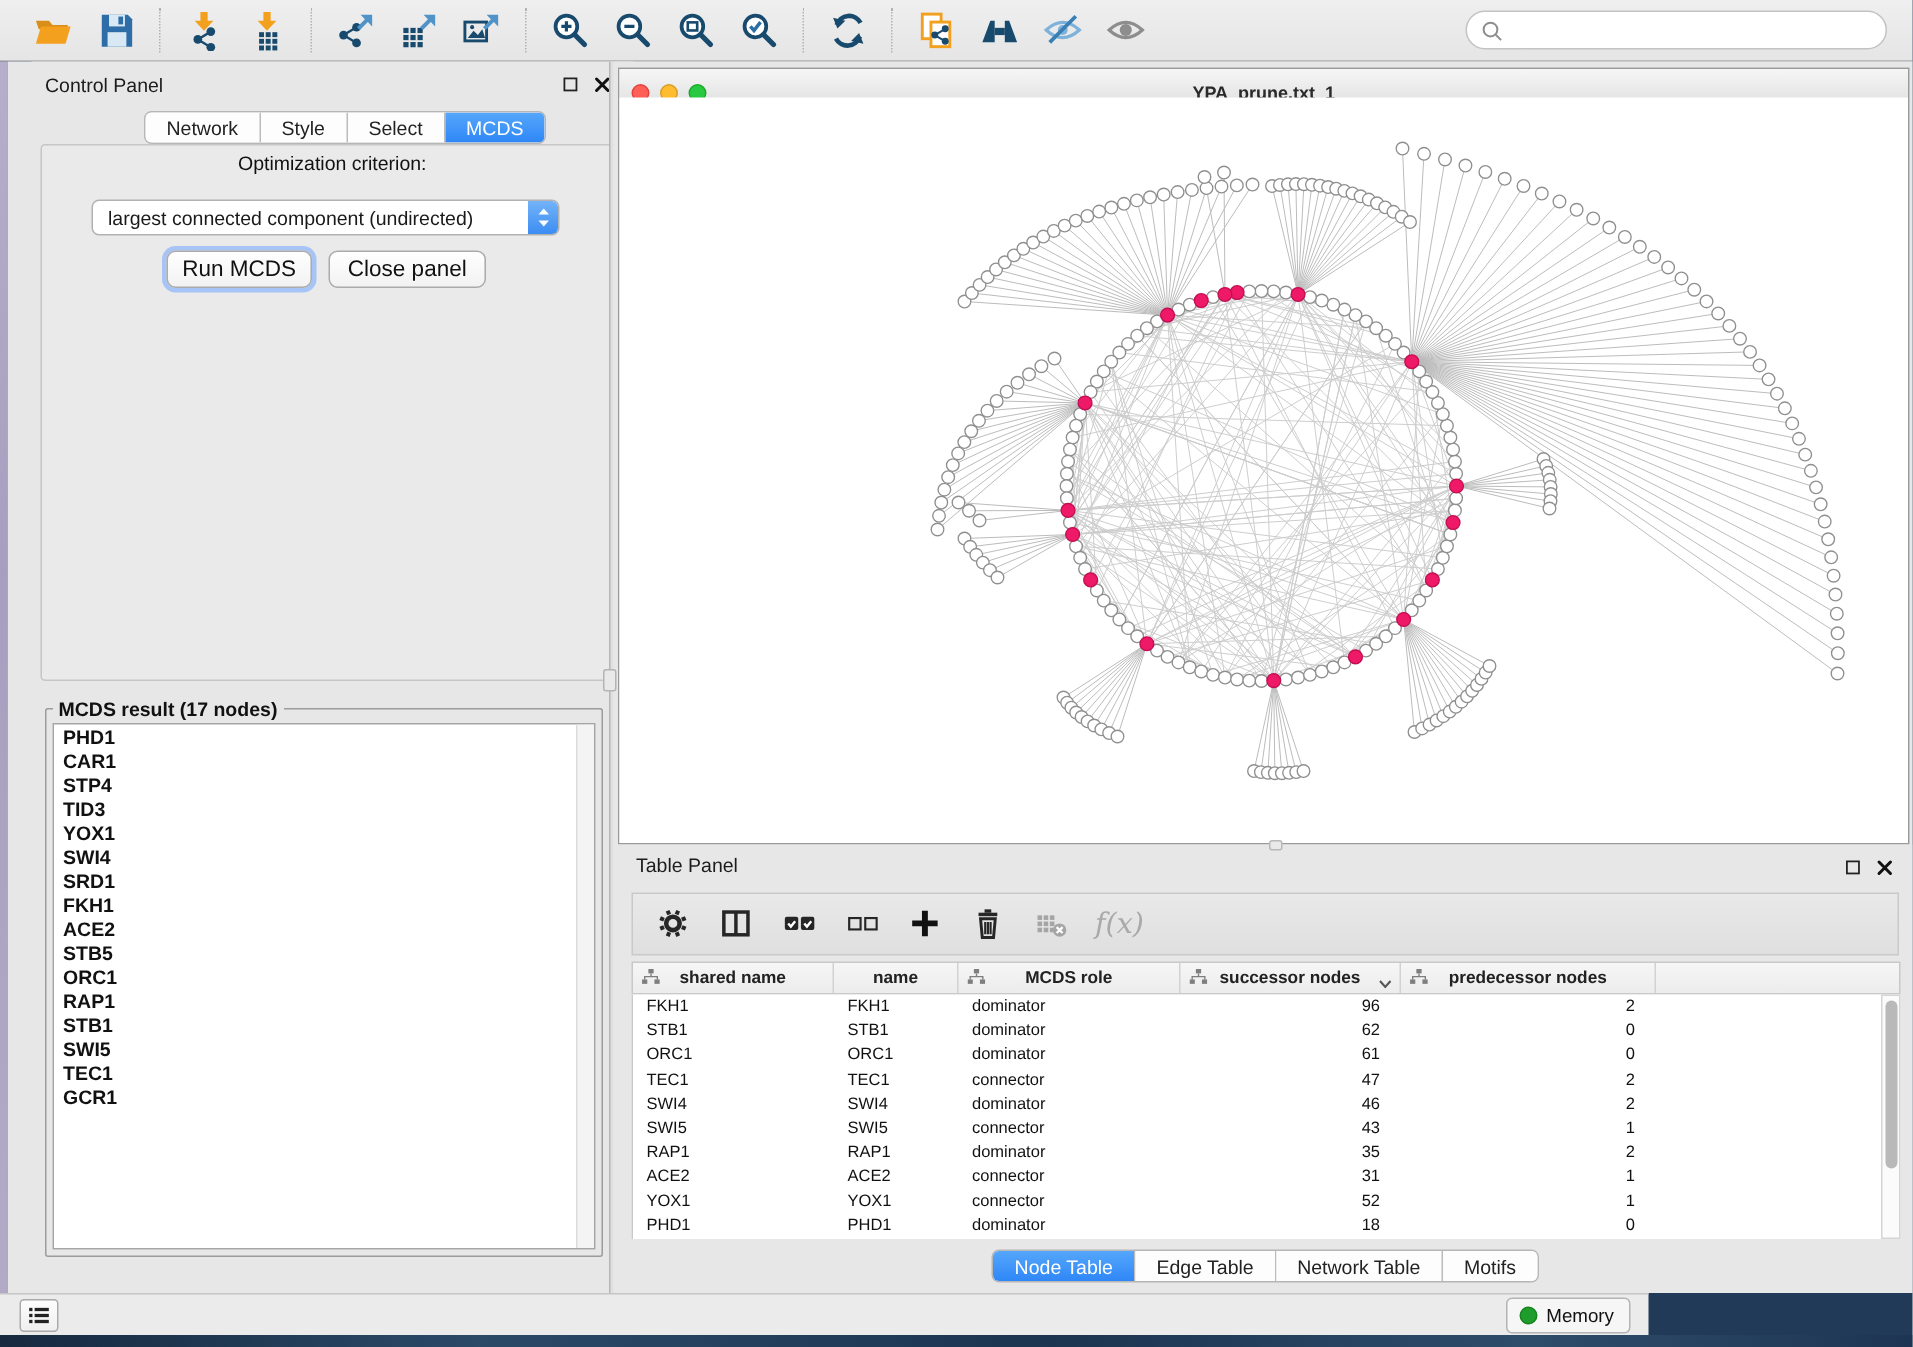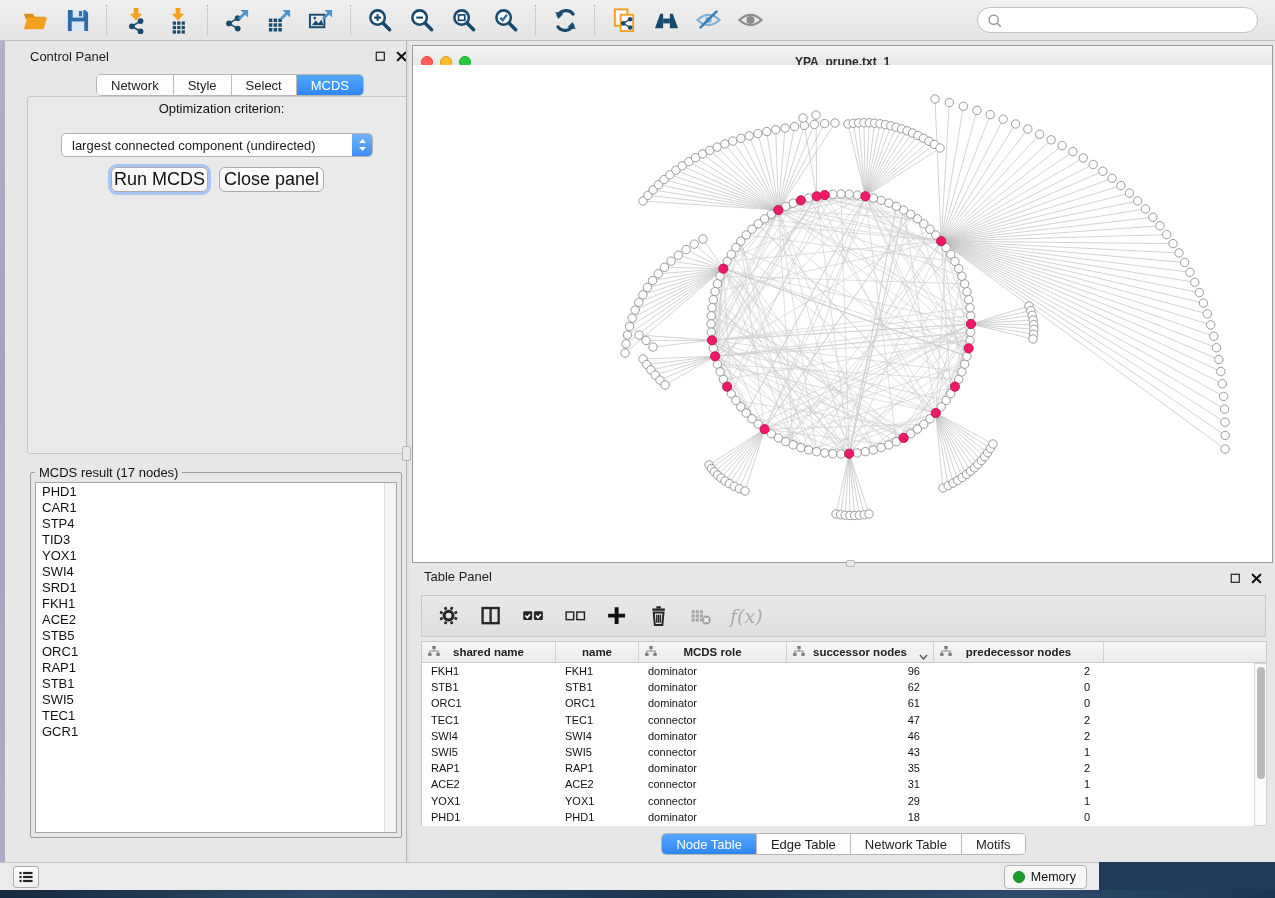--- a/index.html
+++ b/index.html
@@ -51,26 +51,26 @@
   #opt-label { position:absolute; left:0; width:100%; top:60px; text-align:center; font-size:13px; color:#111; }
   #criterion { position:absolute; left:40px; top:92px; width:312px; height:24px;
     background:#fff; border:1px solid #b2b2b2; border-radius:5px;
     display:flex; align-items:center; font-size:13px; }
   #criterion .combo-text { flex:1; padding-left:10px; white-space:nowrap; }
   #combo-cap { width:20px; height:22px; margin-right:0; border-radius:0 4px 4px 0;
     background:linear-gradient(#74b3f9,#3c8df2); display:flex; flex-direction:column;
     align-items:center; justify-content:center; gap:2px; }
   #combo-cap svg { width:9px; height:6px; }
   .push-btn { position:absolute; height:25px; background:linear-gradient(#ffffff,#f2f2f2);
-    border:1px solid #ababab; border-radius:6px; font-size:18px; color:#111;
+    border:1px solid #ababab; border-radius:6px; font-size:15px; color:#111;
     display:flex; align-items:center; justify-content:center; font-family:"Liberation Sans",sans-serif; }
   #run-btn { left:90px; top:126px; width:97px; box-shadow:0 0 0 3px rgba(110,165,255,.55); }
   #closepanel-btn { left:198px; top:126px; width:105px; }
   #mcds-fieldset { position:absolute; left:9px; top:424px; width:372px; height:373px;
-    border:1px solid #9c9c9c; border-radius:2px; }
+    border:1px solid #9c9c9c; border-radius:2px;font-weight:bold; }
   #mcds-fieldset legend { font-size:13px; color:#111; margin-left:4px; padding:0 4px; }
   #mcds-list { position:absolute; left:4px; top:2px; right:4px; bottom:4px;
     background:#fff; border:1px solid #a5a5a5; overflow:hidden; }
   #mcds-items { position:absolute; left:0; top:1px; right:12px; bottom:0; }
   .mcds-item { font-size:13px; line-height:16px; padding-left:6px; color:#111; }
   #mcds-scroll { position:absolute; right:0; top:0; width:12px; bottom:0;
     background:#f4f4f4; border-left:1px solid #dcdcdc; }
   
   #v-splitter { position:absolute; left:401px; top:0; width:3px; height:821px; background:#e0e0e0;
     border-left:1px solid #b6b6b6; }
@@ -1201,21 +1201,21 @@
             <div class="tcell left" style="width: 134px;">ACE2</div>
             <div class="tcell left" style="width: 83px;">ACE2</div>
             <div class="tcell left" style="width: 148px;">connector</div>
             <div class="tcell right" style="width: 147px;">31</div>
             <div class="tcell right" style="width: 170px;">1</div>
           </div>
           <div class="trow">
             <div class="tcell left" style="width: 134px;">YOX1</div>
             <div class="tcell left" style="width: 83px;">YOX1</div>
             <div class="tcell left" style="width: 148px;">connector</div>
-            <div class="tcell right" style="width: 147px;">29</div>
+            <div class="tcell right" style="width: 147px;">52</div>
             <div class="tcell right" style="width: 170px;">1</div>
           </div>
           <div class="trow">
             <div class="tcell left" style="width: 134px;">PHD1</div>
             <div class="tcell left" style="width: 83px;">PHD1</div>
             <div class="tcell left" style="width: 148px;">dominator</div>
             <div class="tcell right" style="width: 147px;">18</div>
             <div class="tcell right" style="width: 170px;">0</div>
           </div>
         </div>

